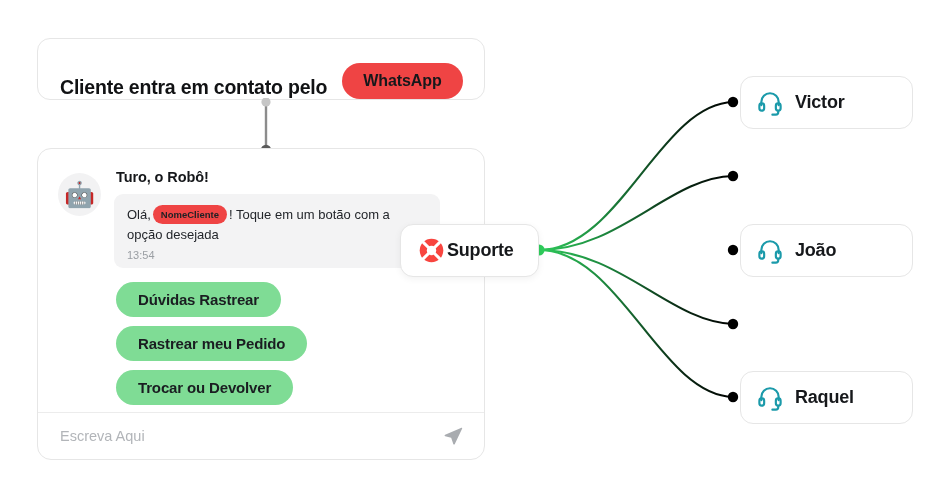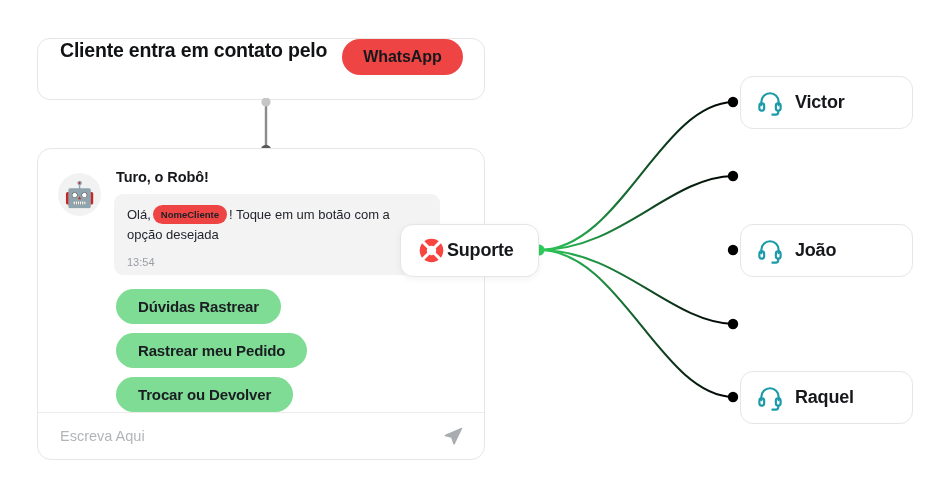--- a/index.html
+++ b/index.html
@@ -31,21 +31,21 @@
   }
 
   
   #entry-card {
     left: 37px;
     top: 38px;
     width: 448px;
     height: 62px;
     border-radius: 13px;
     display: flex;
-    align-items: flex-start;
+    align-items: flex-end;
     padding: 0 22px;
     gap: 15px;
   }
   #entry-card .entry-text {
     font-size: 19.5px;
     font-weight: 600;
     color: #111214;
     letter-spacing: -0.2px;
     white-space: nowrap;
   }
@@ -132,21 +132,21 @@
     font-size: 9.5px;
     font-weight: 600;
     padding: 2.5px 8px;
     vertical-align: 1.5px;
     margin: 0 2px;
   }
   .bubble-meta {
     display: flex;
     align-items: flex-end;
     justify-content: space-between;
-    margin-top: 12px;
+    margin-top: 5px;
     text-align: center;
   }
   .bubble-time {
     font-size: 11px;
     color: #9a9ea3;
   }
   .opt-list {
     margin-top: 14px;
     display: flex;
     flex-direction: column;

